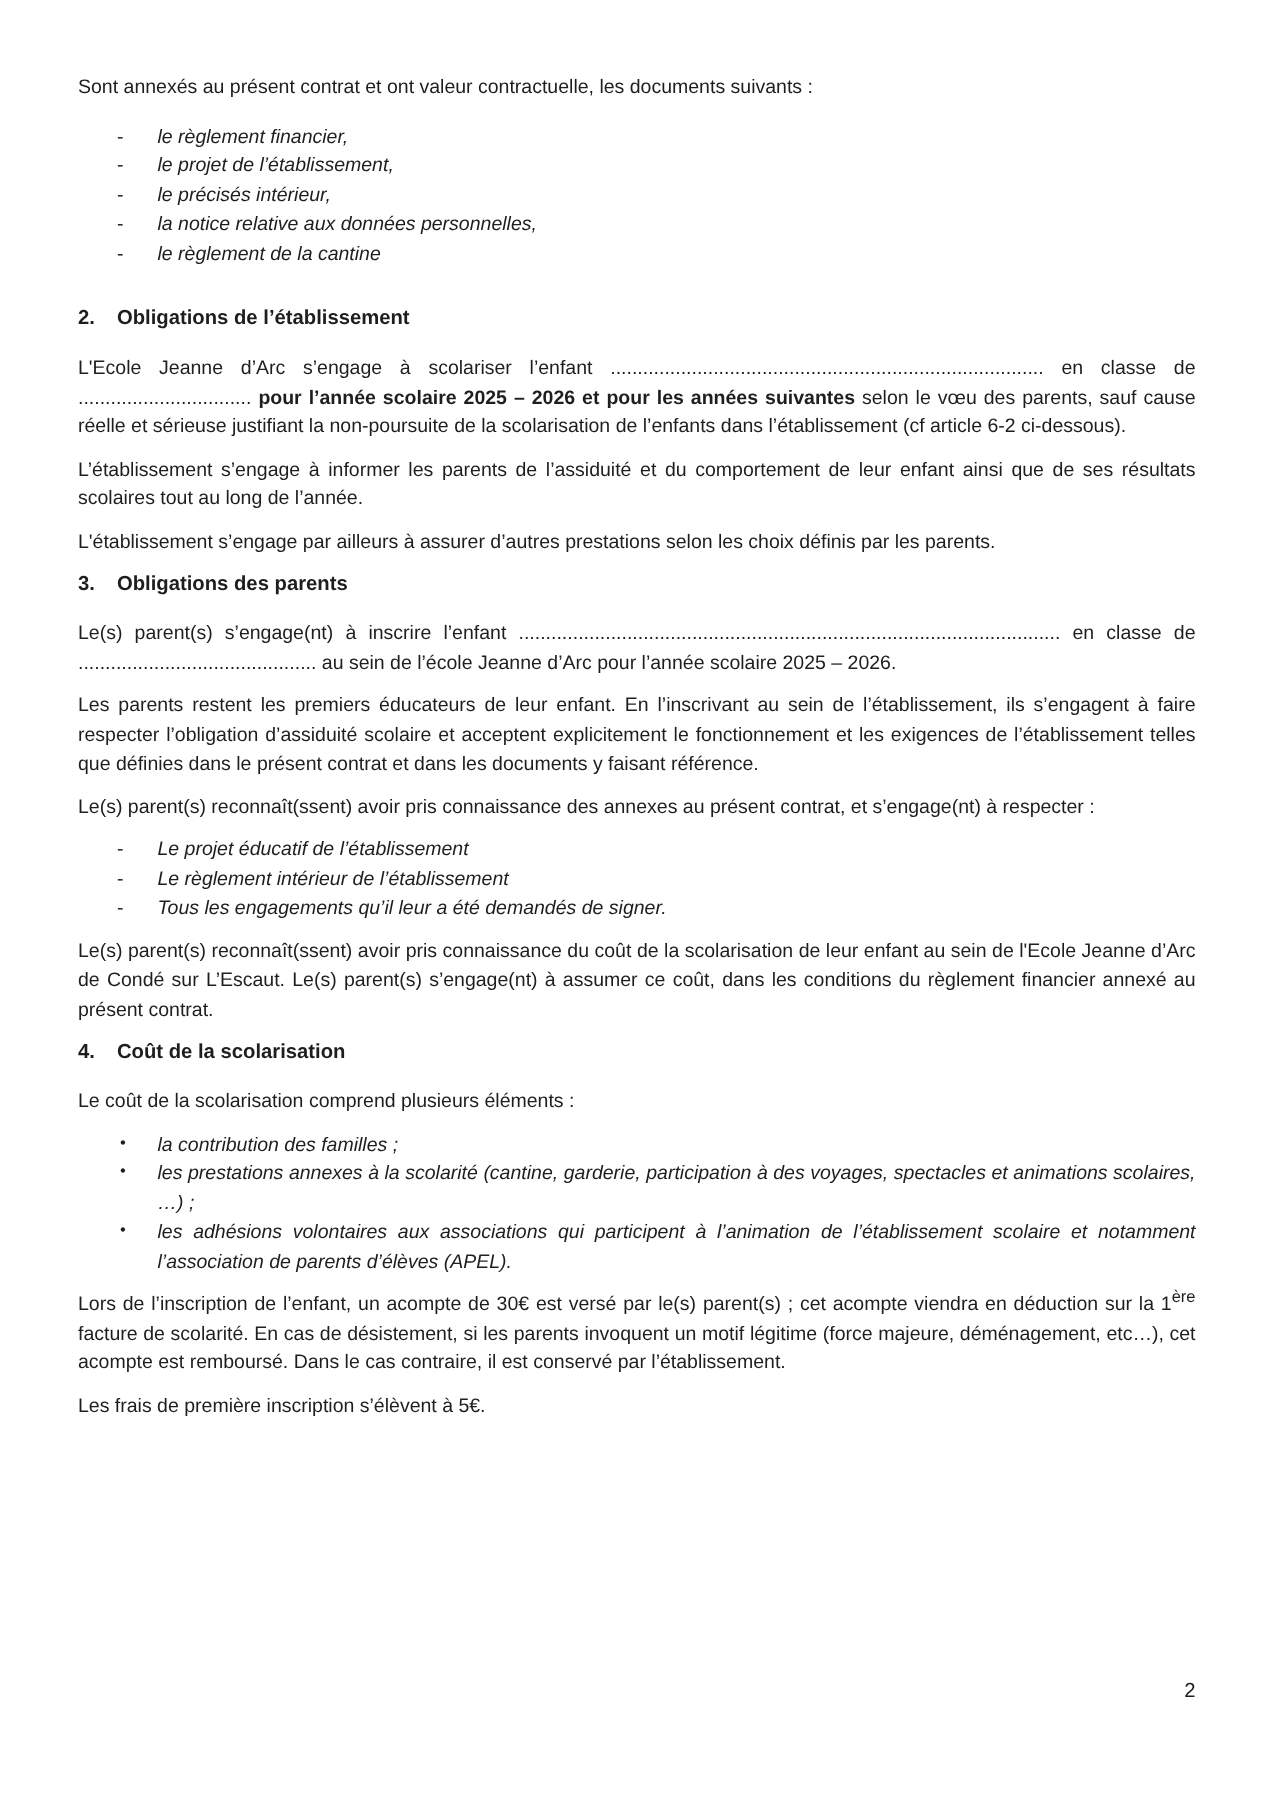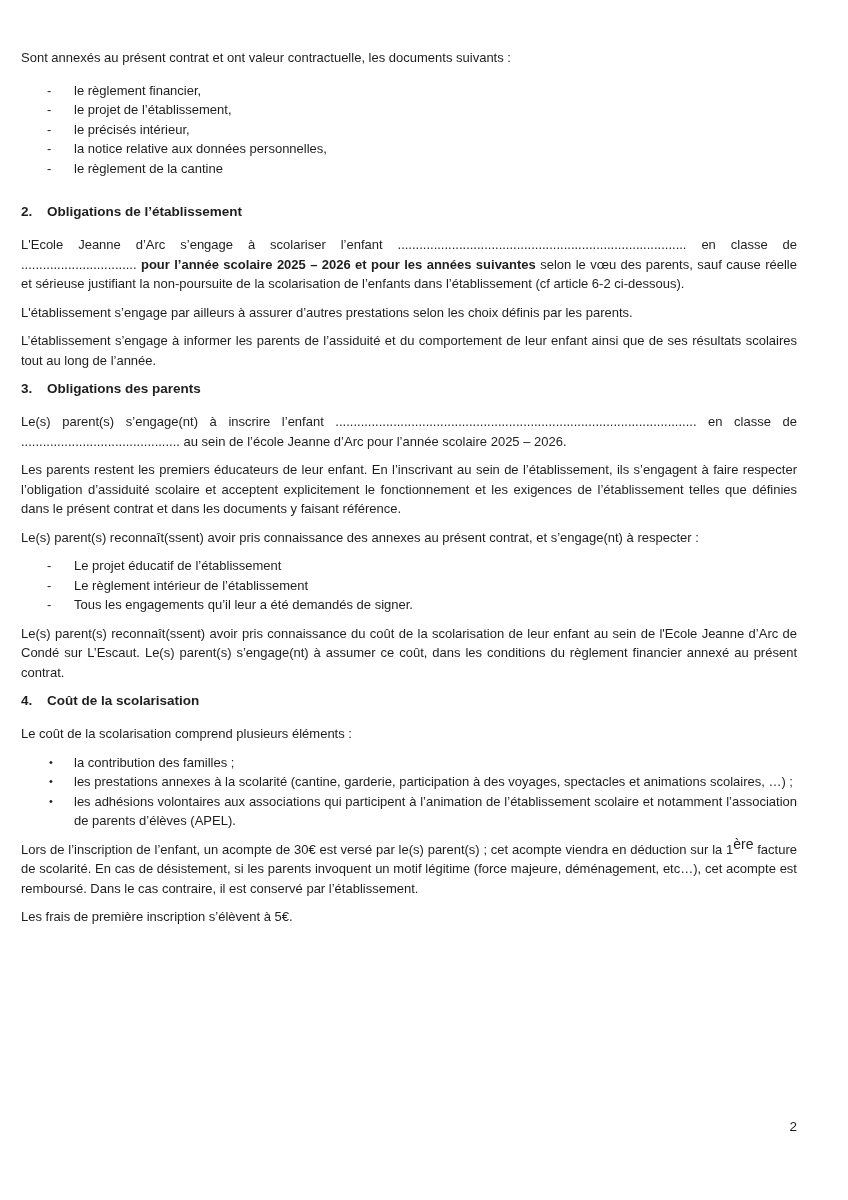--- a/index.html
+++ b/index.html
@@ -6,35 +6,35 @@
   html, body { margin: 0; padding: 0; background: #ffffff; }
   body {
     width: 848px; height: 1200px;
     font-family: "Liberation Sans", sans-serif;
     color: #1e1e1e;
     overflow: hidden;
   }
   .page {
     position: relative;
     width: 848px; height: 1200px;
-    padding: 48px 51px 0 21px;
+    padding: 48px 51px 0 52px;
   }
   .para {
     font-size: 13px;
     line-height: 19.5px;
     text-align: justify;
     margin: 0 0 9px 0;
   }
   .para.lead { margin-bottom: 13px; }
   .dots {
     word-break: break-all;
     overflow-wrap: anywhere;
   }
   .b { font-weight: bold; margin-top: 31px; }
-  sup.sup { font-size: 14px; line-height: 0; vertical-align: super; }
+  sup.sup { font-size: 11px; line-height: 0; vertical-align: super; }
   .heading {
     display: flex;
     font-size: 13.5px;
     font-weight: bold;
     line-height: 20px;
     margin: 8px 0 13px 0;
   }
   .heading .h-num { flex: none; width: 26px; }
   ul.doc-list {
     list-style: none;
@@ -46,21 +46,21 @@
     display: flex;
     font-size: 13px;
     line-height: 19.5px;
   }
   ul.doc-list .li-marker {
     flex: none;
     width: 27px;
     margin-left: 26px;
   }
   ul.doc-list.bulleted .li-marker { width: 25px; margin-left: 28px; font-size: 11px; }
-  ul.doc-list .li-text { flex: 1; text-align: justify; }
+  ul.doc-list .li-text { flex: 1; text-align: justify; font-style: italic; }
   .page-number {
     position: absolute;
     top: 1117px;
     right: 51px;
     font-size: 13.5px;
     line-height: 20px;
   }
 </style>
 </head>
 <body>
@@ -92,22 +92,22 @@
     </li>
   </ul>
 
   <div class="heading">
     <span class="h-num">2.</span>
     <span class="h-title">Obligations de l’établissement</span>
   </div>
 
   <p class="para"><span>L'Ecole Jeanne d’Arc s’engage à scolariser l’enfant </span><span class="dots">................................................................................</span><span> en classe de </span><span class="dots">................................</span><span> </span><span class="b">pour l’année scolaire 2025 – 2026 et pour les années suivantes</span><span> selon le vœu des parents, sauf cause réelle et sérieuse justifiant la non-poursuite de la scolarisation de l’enfants dans l’établissement (cf article 6-2 ci-dessous).</span></p>
 
+  <p class="para">L’établissement s’engage à informer les parents de l’assiduité et du comportement de leur enfant ainsi que de ses résultats scolaires tout au long de l’année.</p>
   <p class="para">L'établissement s’engage par ailleurs à assurer d’autres prestations selon les choix définis par les parents.</p>
-  <p class="para">L’établissement s’engage à informer les parents de l’assiduité et du comportement de leur enfant ainsi que de ses résultats scolaires tout au long de l’année.</p>
 
   <div class="heading">
     <span class="h-num">3.</span>
     <span class="h-title">Obligations des parents</span>
   </div>
 
   <p class="para"><span>Le(s) parent(s) s’engage(nt) à inscrire l’enfant </span><span class="dots">....................................................................................................</span><span> en classe de </span><span class="dots">............................................</span><span> au sein de l’école Jeanne d’Arc pour l’année scolaire 2025 – 2026.</span></p>
 
   <p class="para">Les parents restent les premiers éducateurs de leur enfant. En l’inscrivant au sein de l’établissement, ils s’engagent à faire respecter l’obligation d’assiduité scolaire et acceptent explicitement le fonctionnement et les exigences de l’établissement telles que définies dans le présent contrat et dans les documents y faisant référence.</p>
   <p class="para">Le(s) parent(s) reconnaît(ssent) avoir pris connaissance des annexes au présent contrat, et s’engage(nt) à respecter :</p>

